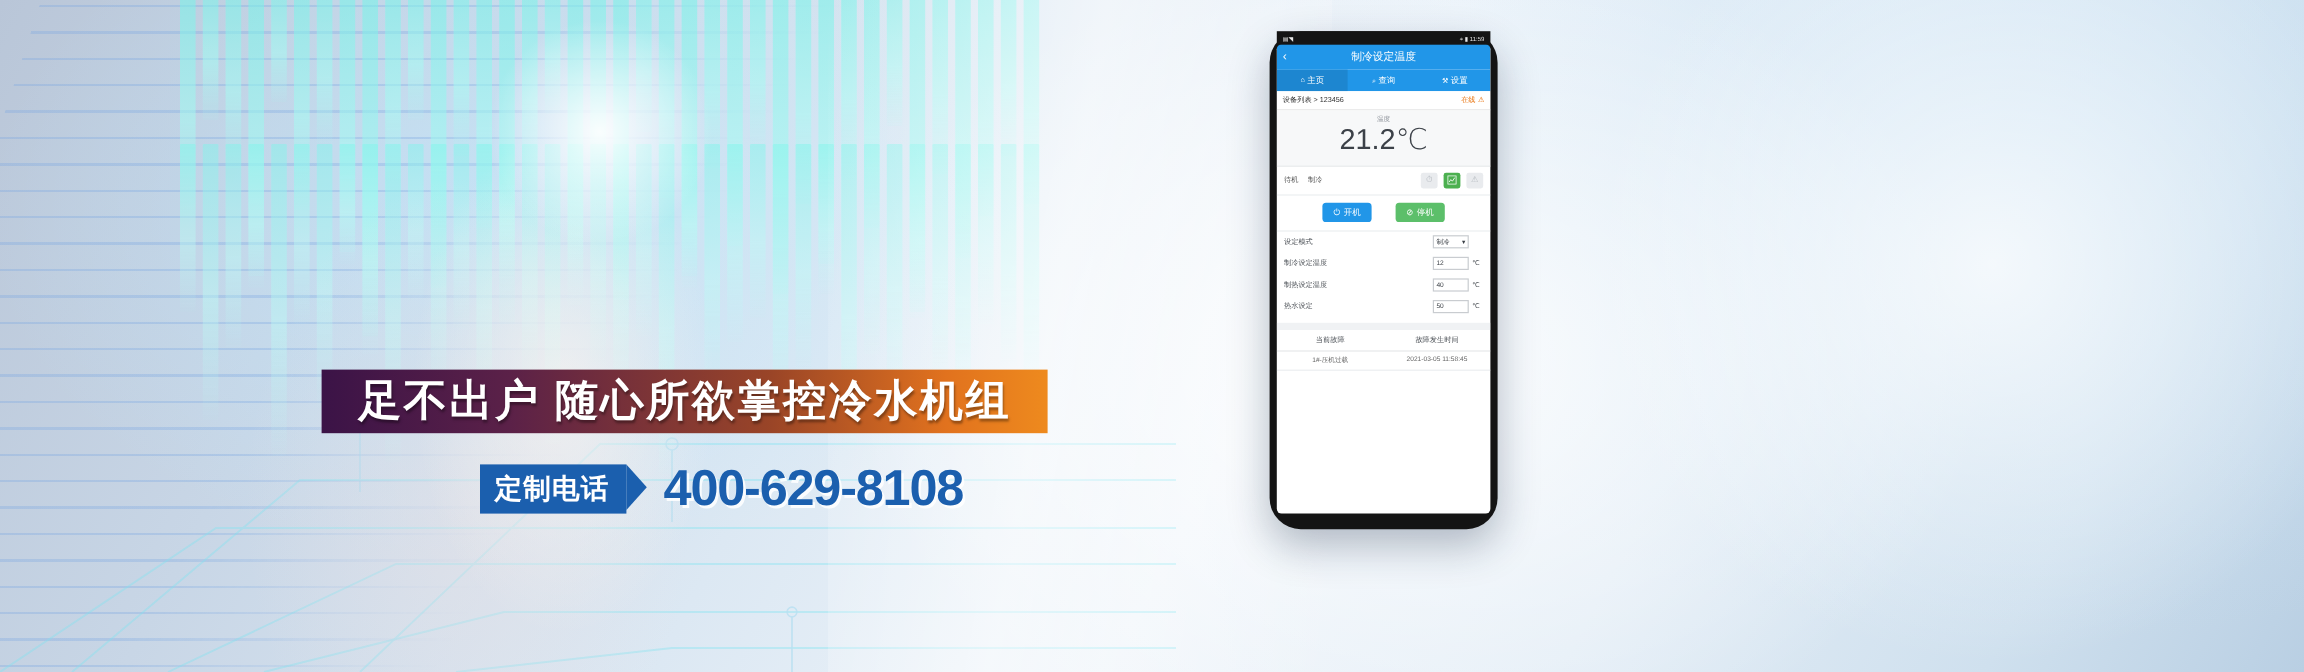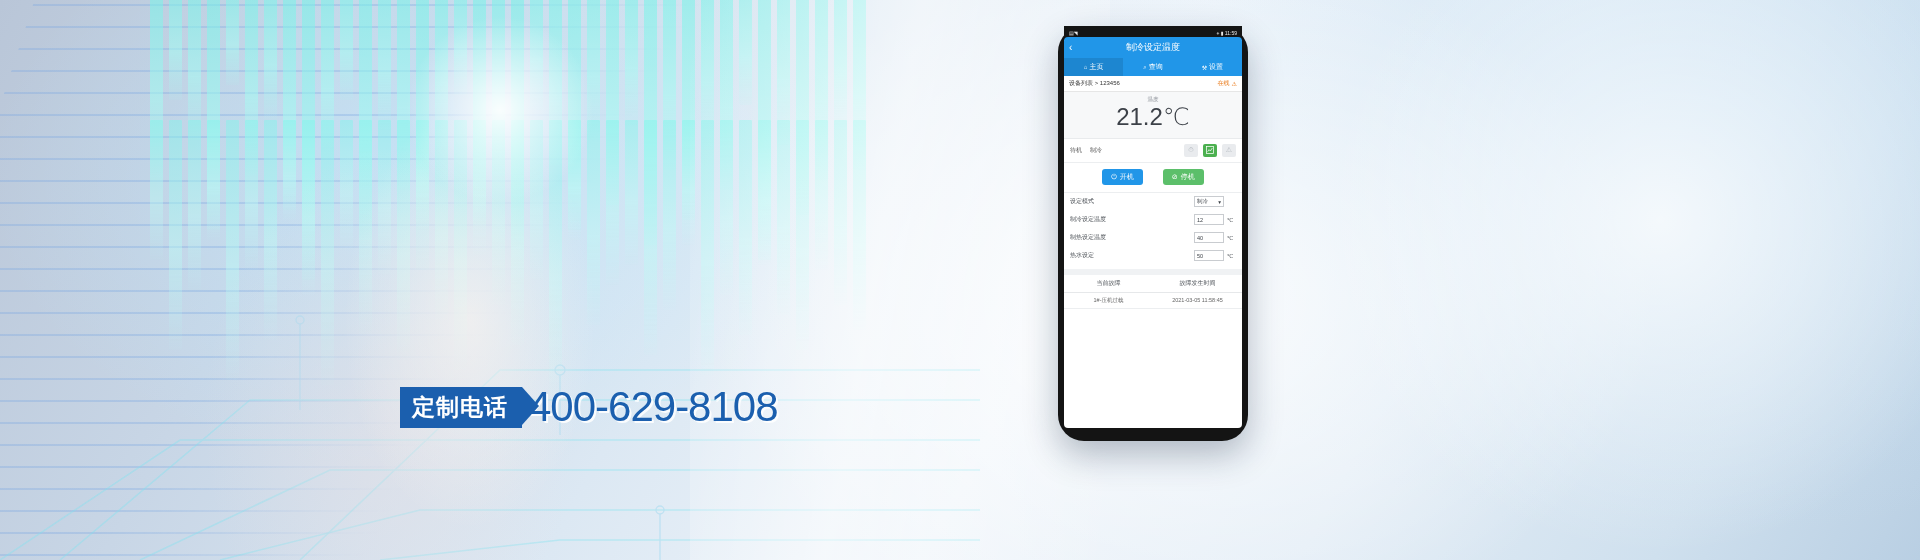--- a/index.html
+++ b/index.html
@@ -67,31 +67,31 @@
   }
   .ribbon {
     position:absolute; left:268px; top:308px; width:605px; height:53px;
     background:linear-gradient(90deg,#3b1347 0%, #5b2148 26%, #9a4527 62%, #e1721e 86%, #ee8a1e 100%);
     display:flex; align-items:center; justify-content:center;
   }
   .ribbon span {
     font-size:36px; font-weight:bold; color:#fff; letter-spacing:2px; white-space:nowrap;
     text-shadow:1px 2px 2px rgba(0,0,0,.35);
   }
-  .telrow { position:absolute; left:400px; top:383px; display:flex; align-items:center; gap:6px; }
+  .telrow { position:absolute; left:400px; top:383px; display:flex; align-items:center; gap:31px; }
   .tel-tag {
     position:relative; background:#1b5fae; color:#fff; font-size:23px; font-weight:bold;
     padding:5px 14px 5px 12px; letter-spacing:1px; white-space:nowrap;
   }
   .tel-tag:after {
     content:""; position:absolute; right:-17px; top:0; width:0; height:0;
     border-top:19px solid transparent; border-bottom:19px solid transparent; border-left:17px solid #1b5fae;
   }
   .tel-num {
-    font-size:42px; font-weight:normal; color:#1b5fae; letter-spacing:-1px; white-space:nowrap;
+    font-size:42px; font-weight:bold; color:#1b5fae; letter-spacing:-1px; white-space:nowrap;
     text-shadow:2px 2px 0 rgba(255,255,255,.85);
   }
 
   
   .phone {
     position:absolute; left:1058px; top:26px; width:190px; height:415px;
     background:#141414; border-radius:26px; box-shadow:0 14px 34px rgba(20,40,70,.3);
     padding:11px 6px 13px 6px;
   }
   .screen { width:100%; height:100%; background:#fff; border-radius:4px; overflow:hidden; display:flex; flex-direction:column; }
@@ -244,20 +244,23 @@
       <circle cx="300" cy="60" r="4"></circle>
         <path d="M300 64 L300 150"></path>
     </g>
   </svg>
 
   <div class="hand"></div>
   <div class="glow-right"></div>
   <div class="glow-beam"></div>
 
   <div class="copy">
+    <div class="ribbon">
+      <span>足不出户 随心所欲掌控冷水机组</span>
+    </div>
     <div class="telrow">
       <div class="tel-tag">定制电话</div>
       <div class="tel-num">400-629-8108</div>
     </div>
   </div>
 
   <div class="phone">
     <div class="statusbar">
       <span class="sb-left">▤◥</span>
       <span>

